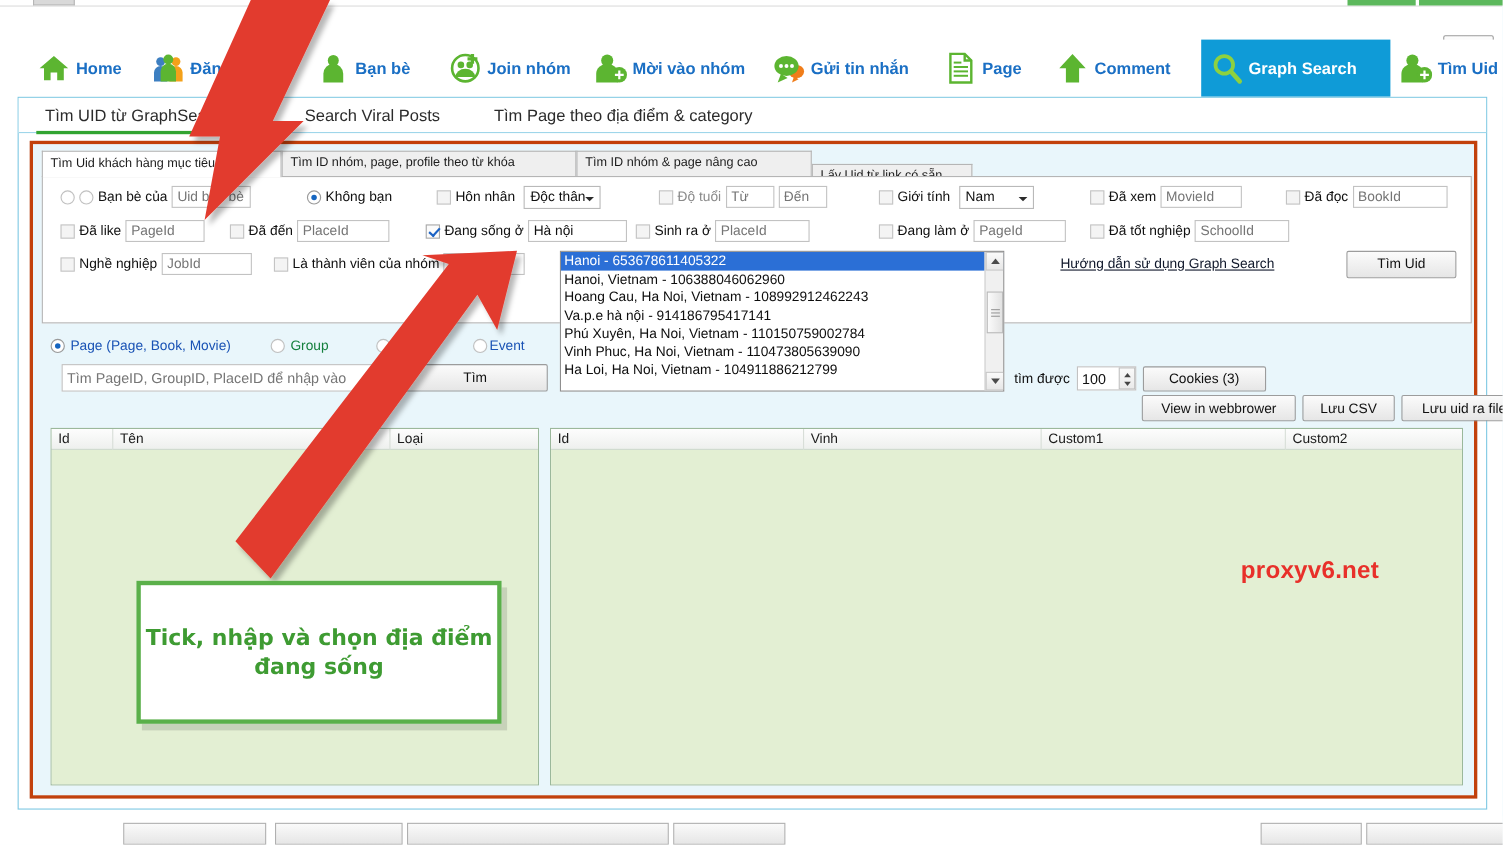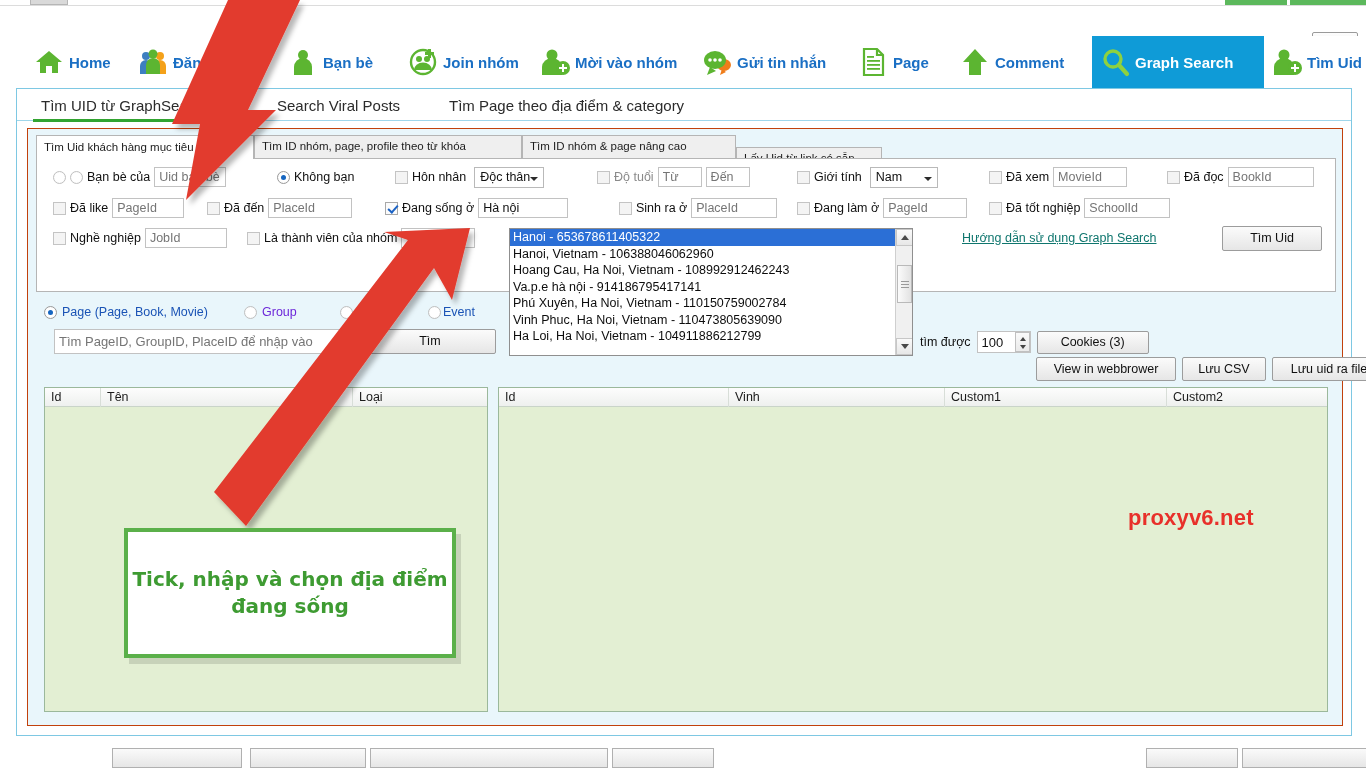--- a/index.html
+++ b/index.html
@@ -60,21 +60,21 @@
     font-size:15px; color:#2b2b2b; padding:0 12px; white-space:nowrap;
   }
   .otab.sel { color:#2b2b2b; }
   .otab.sel::after {
     content:""; position:absolute; left:4px; right:4px; bottom:-1px; height:3px; background:#32a431;
   }
 
   
   #inner-panel {
     position:absolute; left:10px; top:39px; width:1316px; height:598px;
-    background:#e9f6fb; border:1px solid #c2410c;
+    background:#e9f6fb; border:3px solid #c2410c;
   }
 
   
   #inner-tabs { position:absolute; left:8px; top:6px; height:24px; }
   .itab {
     position:absolute; top:0; height:23px; line-height:21px;
     background:#efefef; border:1px solid #b5b5b5; border-bottom:none;
     font-size:11.5px; color:#1c1c1c; padding:0 7px; white-space:nowrap;
   }
   .itab.sel { background:#ffffff; height:24px; line-height:22px; top:0; z-index:3; }
@@ -137,21 +137,21 @@
 
   
   .btn {
     background:linear-gradient(#fbfbfb,#e6e6e6);
     border:1px solid #9c9c9c; border-radius:2px;
     font-size:12.5px; color:#101010; text-align:center;
     font-family:"Liberation Sans", sans-serif;
   }
 
   a.link {
-    color:#0f766e; font-size:12.5px; text-decoration:underline;
+    color:#0f172a; font-size:12.5px; text-decoration:underline;
   }
 
   
   #suggest {
     position:absolute; left:509px; top:228px; width:404px; height:128px;
     background:#ffffff; border:1px solid #8f8f8f; z-index:40;
     overflow:hidden;
   }
   #suggest .opt {
     height:16.5px; line-height:16px; font-size:12.5px; color:#0d0d0d;
@@ -387,21 +387,21 @@
         <div class="fcell" style="left:170px;">
           <span class="cbx dim"></span>
           <span class="lbl">Đã đến</span>
           <input class="tin ph" style="width: 84px;" placeholder="PlaceId">
         </div>
         <div class="fcell" style="left:348px;">
           <span class="cbx on"></span>
           <span class="lbl">Đang sống ở</span>
           <input class="tin" style="width: 90px;" value="Hà nội">
         </div>
-        <div class="fcell" style="left:582px;">
+        <div class="fcell" style="left:539px;">
           <span class="cbx dim"></span>
           <span class="lbl">Sinh ra ở</span>
           <input class="tin ph" style="width: 86px;" placeholder="PlaceId">
         </div>
         <div class="fcell" style="left:760px;">
           <span class="cbx dim"></span>
           <span class="lbl">Đang làm ở</span>
           <input class="tin ph" style="width: 84px;" placeholder="PageId">
         </div>
         <div class="fcell" style="left:952px;">
@@ -427,21 +427,21 @@
       </div>
     </div>
 
     <div id="lookup-types" style="position:absolute;left:16px;top:172px;height:22px;">
         <div style="position: absolute; top: 0px; left: 0px; height: 22px; display: flex; align-items: center; gap: 5px; white-space: nowrap;">
           <span class="radio on"></span>
           <span class="lbl" style="color: rgb(26, 83, 181);">Page (Page, Book, Movie)</span>
         </div>
         <div style="position: absolute; top: 0px; left: 200px; height: 22px; display: flex; align-items: center; gap: 5px; white-space: nowrap;">
           <span class="radio dim"></span>
-          <span class="lbl" style="color: #6d28d9;">Group</span>
+          <span class="lbl" style="color: #15803d;">Group</span>
         </div>
         <div style="position: absolute; top: 0px; left: 296px; height: 22px; display: flex; align-items: center; gap: 5px; white-space: nowrap;">
           <span class="radio dim"></span>
           <span class="lbl" style="color: rgb(26, 83, 181);">Place</span>
         </div>
         <div style="position: absolute; top: 0px; left: 384px; height: 22px; display: flex; align-items: center; gap: 2px; white-space: nowrap;">
           <span class="radio dim"></span>
           <span class="lbl" style="color: rgb(26, 83, 181);">Event</span>
         </div>
       </div>

